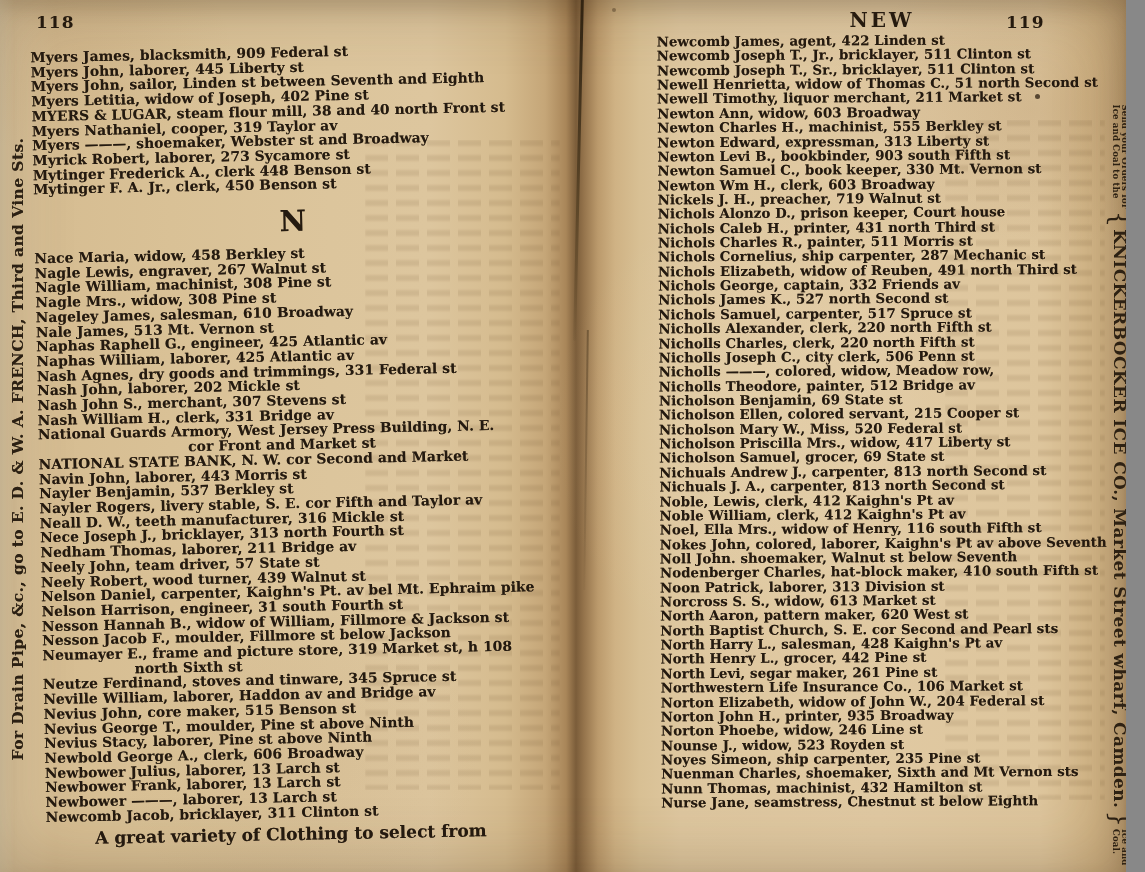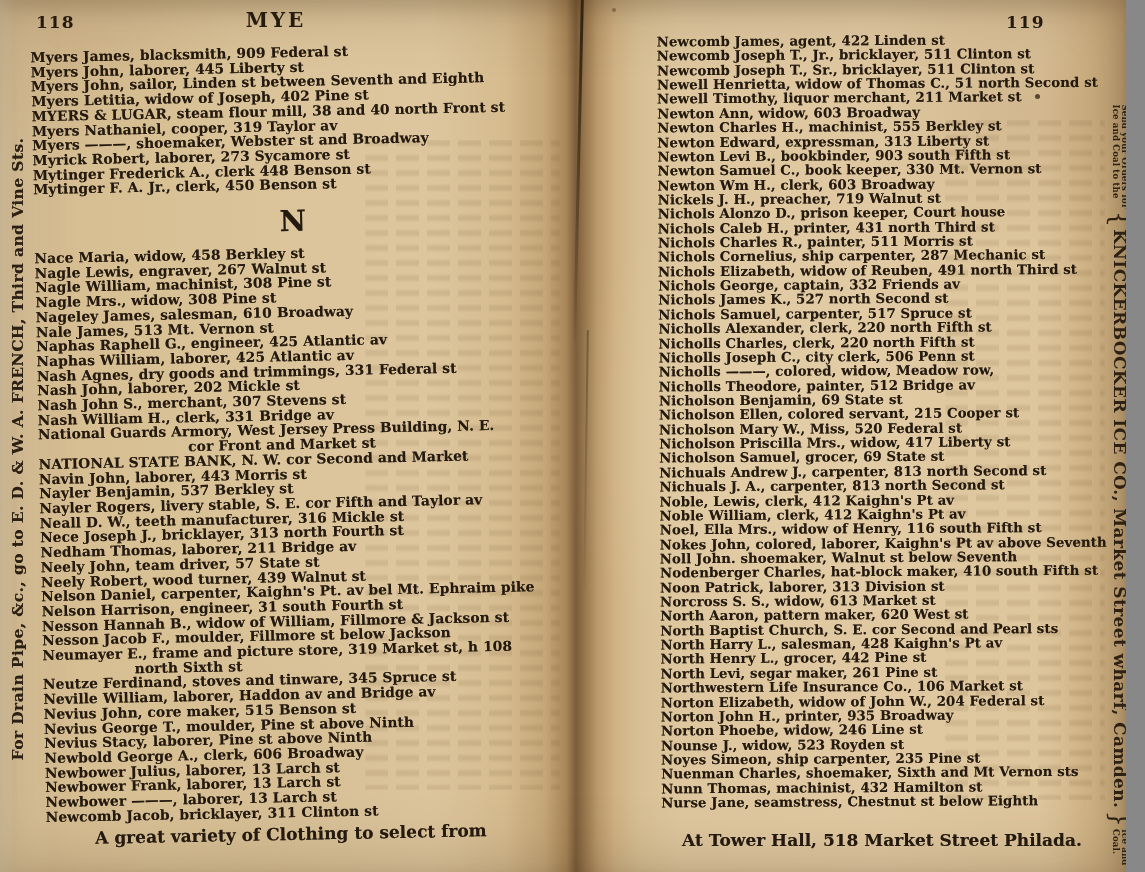--- a/index.html
+++ b/index.html
@@ -69,21 +69,20 @@
 
   <div class="crease"></div>
   <div class="crease2"></div>
   <div class="ghost" style="left:365px;top:140px;width:195px;height:650px;"></div>
   <div class="ghost" style="left:945px;top:120px;width:160px;height:680px;"></div>
   <div class="speck" style="left:1035px;top:94px;width:5px;height:5px;"></div>
   <div class="speck" style="left:612px;top:8px;width:4px;height:4px;opacity:.5;"></div>
   <div class="speck" style="left:128px;top:652px;width:4px;height:4px;opacity:.6;"></div>
 
   <div class="pg-num" style="left:36px;top:12px;">118</div>
-  <div class="pg-head" style="left:36px;top:8px;width:480px;">MYE</div>
   <div class="lp-entries">
       <div class="entry">Myers James, blacksmith, 909 Federal st</div>
       <div class="entry">Myers John, laborer, 445 Liberty st</div>
       <div class="entry">Myers John, sailor, Linden st between Seventh and Eighth</div>
       <div class="entry">Myers Letitia, widow of Joseph, 402 Pine st</div>
       <div class="entry">MYERS &amp; LUGAR, steam flour mill, 38 and 40 north Front st</div>
       <div class="entry">Myers Nathaniel, cooper, 319 Taylor av</div>
       <div class="entry">Myers ———, shoemaker, Webster st and Broadway</div>
       <div class="entry">Myrick Robert, laborer, 273 Sycamore st</div>
       <div class="entry">Mytinger Frederick A., clerk 448 Benson st</div>
@@ -125,20 +124,21 @@
       <div class="entry">Nevius Stacy, laborer, Pine st above Ninth</div>
       <div class="entry">Newbold George A., clerk, 606 Broadway</div>
       <div class="entry">Newbower Julius, laborer, 13 Larch st</div>
       <div class="entry">Newbower Frank, laborer, 13 Larch st</div>
       <div class="entry">Newbower ———, laborer, 13 Larch st</div>
       <div class="entry">Newcomb Jacob, bricklayer, 311 Clinton st</div>
     </div>
   <div class="footer" style="left:36px;top:824px;width:510px;transform:rotate(-1.1deg);">A great variety of Clothing to select from</div>
   <div class="margin-ad-left">For Drain Pipe, &amp;c., go to E. D. &amp; W. A. FRENCH, Third and Vine Sts.</div>
 
+  <div class="pg-head" style="left:656px;top:8px;width:452px;">NEW</div>
   <div class="pg-num" style="left:1006px;top:12px;">119</div>
   <div class="rp-entries">
       <div class="entry">Newcomb James, agent, 422 Linden st</div>
       <div class="entry">Newcomb Joseph T., Jr., bricklayer, 511 Clinton st</div>
       <div class="entry">Newcomb Joseph T., Sr., bricklayer, 511 Clinton st</div>
       <div class="entry">Newell Henrietta, widow of Thomas C., 51 north Second st</div>
       <div class="entry">Newell Timothy, liquor merchant, 211 Market st</div>
       <div class="entry">Newton Ann, widow, 603 Broadway</div>
       <div class="entry">Newton Charles H., machinist, 555 Berkley st</div>
       <div class="entry">Newton Edward, expressman, 313 Liberty st</div>
@@ -182,21 +182,20 @@
       <div class="entry">Northwestern Life Insurance Co., 106 Market st</div>
       <div class="entry">Norton Elizabeth, widow of John W., 204 Federal st</div>
       <div class="entry">Norton John H., printer, 935 Broadway</div>
       <div class="entry">Norton Phoebe, widow, 246 Line st</div>
       <div class="entry">Nounse J., widow, 523 Royden st</div>
       <div class="entry">Noyes Simeon, ship carpenter, 235 Pine st</div>
       <div class="entry">Nuenman Charles, shoemaker, Sixth and Mt Vernon sts</div>
       <div class="entry">Nunn Thomas, machinist, 432 Hamilton st</div>
       <div class="entry">Nurse Jane, seamstress, Chestnut st below Eighth</div>
     </div>
-  <div class="footer" style="left:656px;top:830px;width:452px;">At Tower Hall, 518 Market Street Philada.</div>
 
   <div class="margin-ad-right">
     <span class="small-stack">
       <span>Send your Orders for</span>
       <span>Ice and Coal to the</span>
     </span>
     <span class="brace">{</span>
     <span class="knick-main">KNICKERBOCKER ICE CO., Market Street wharf, Camden.</span>
     <span class="brace">}</span>
     <span class="small-stack">

